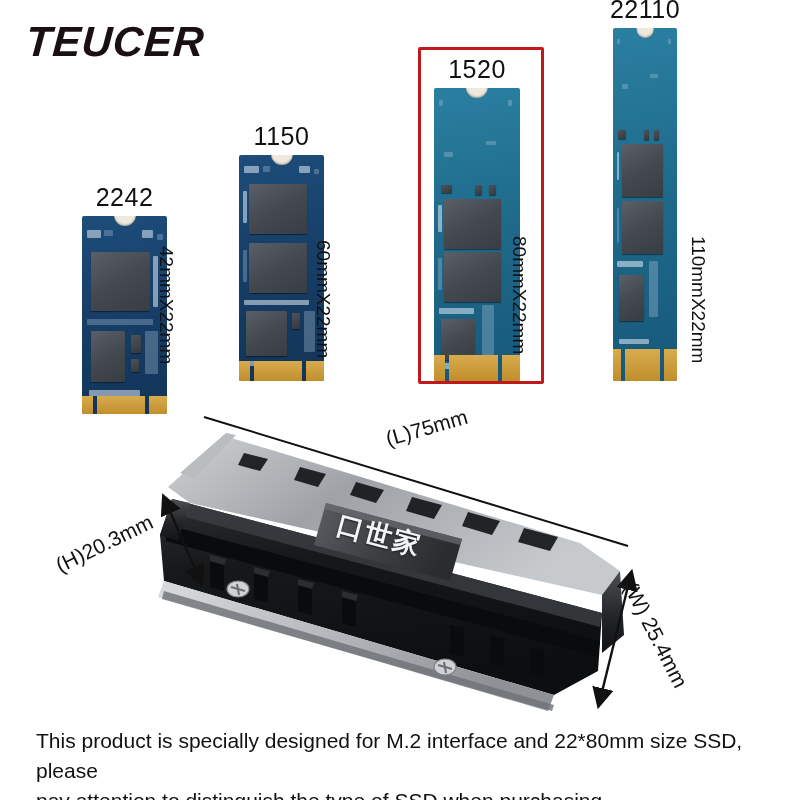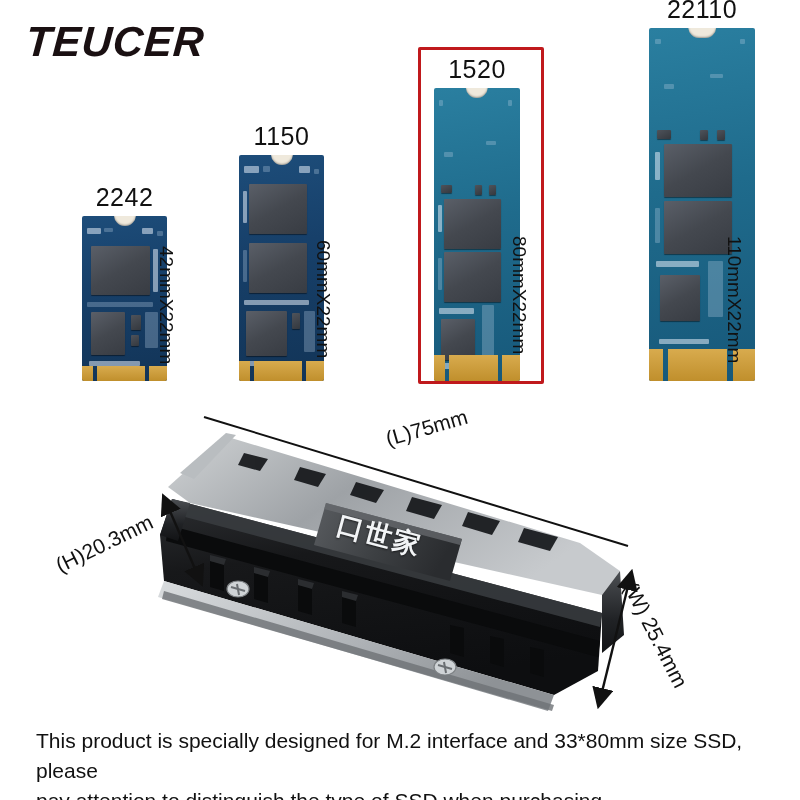--- a/index.html
+++ b/index.html
@@ -105,21 +105,21 @@
     font-family:"Liberation Sans", sans-serif;
   }
 </style>
 </head>
 <body>
 
 <div class="stage">
 
   <div class="brand">TEUCER</div>
 
-  <div class="ssd" style="left:82px; top:216px; width:85px; height:165px;border-radius:8px;">
+  <div class="ssd" style="left:82px; top:216px; width:85px; height:198px;border-radius:8px;">
     <div class="ssd-label" style="top:-33px;">2242</div>
     <div class="pcb">
       <div class="notch"></div>
       <div class="silk" style="left:6%;  top:7%;  width:16%; height:4%;"></div>
       <div class="silk dim" style="left:26%; top:7%;  width:10%; height:3%;"></div>
       <div class="silk" style="left:70%; top:7%;  width:14%; height:4%;"></div>
       <div class="silk dim" style="left:88%; top:9%; width:7%;  height:3%;"></div>
       <div class="chip" style="left:10%; top:18%; width:70%; height:30%;"></div>
       <div class="silk" style="left:84%; top:20%; width:5%; height:26%;"></div>
       <div class="silk dim" style="left:6%; top:52%; width:78%; height:3%;"></div>
@@ -192,21 +192,21 @@
         <div class="fgold" style="width:56%"></div>
         <div class="fgap" style="width:5%"></div>
         <div class="fgold" style="width:21%"></div>
       </div>
     </div>
     <div class="dim-label" style="left:96px; top:148px;">80mmX22mm</div>
   </div>
 
   <div class="highlight-box" style="left:418px; top:47px; width:126px; height:337px;"></div>
 
-  <div class="ssd" style="left:649px; top:28px; width:106px; height:353px;">
+  <div class="ssd" style="left:613px; top:28px; width:64px; height:353px;">
     <div class="ssd-label" style="top:-33px;">22110</div>
     <div class="pcb teal">
       <div class="notch"></div>
       <div class="silk dim" style="left:6%;  top:3%;  width:5%; height:1.6%;"></div>
       <div class="silk dim" style="left:86%; top:3%;  width:5%; height:1.6%;"></div>
       <div class="silk dim" style="left:14%; top:16%; width:10%; height:1.2%;"></div>
       <div class="silk dim" style="left:58%; top:13%; width:12%; height:1.2%;"></div>
       <div class="chip small" style="left:8%;  top:29%; width:13%; height:2.4%;"></div>
       <div class="chip small" style="left:48%; top:29%; width:8%;  height:2.8%;"></div>
       <div class="chip small" style="left:64%; top:29%; width:8%;  height:2.8%;"></div>
@@ -339,17 +339,17 @@
     <line x1="166" y1="502" x2="199" y2="578" stroke="#111" stroke-width="2.4" marker-start="url(#ahs)" marker-end="url(#ah)"></line>
 
     <line x1="630" y1="578" x2="600" y2="700" stroke="#111" stroke-width="2.4" marker-start="url(#ahs)" marker-end="url(#ah)"></line>
   </svg>
 
   <div class="callout callout-l">(L)75mm</div>
   <div class="callout callout-h">(H)20.3mm</div>
   <div class="callout callout-w">(W) 25.4mm</div>
 
   <div class="caption">
-    <div>This product is specially designed for M.2 interface and 33*80mm size SSD, please</div>
+    <div>This product is specially designed for M.2 interface and 22*80mm size SSD, please</div>
     <div>pay attention to distinguish the type of SSD when purchasing.</div>
   </div>
 
 </div>
 
 </body></html>

